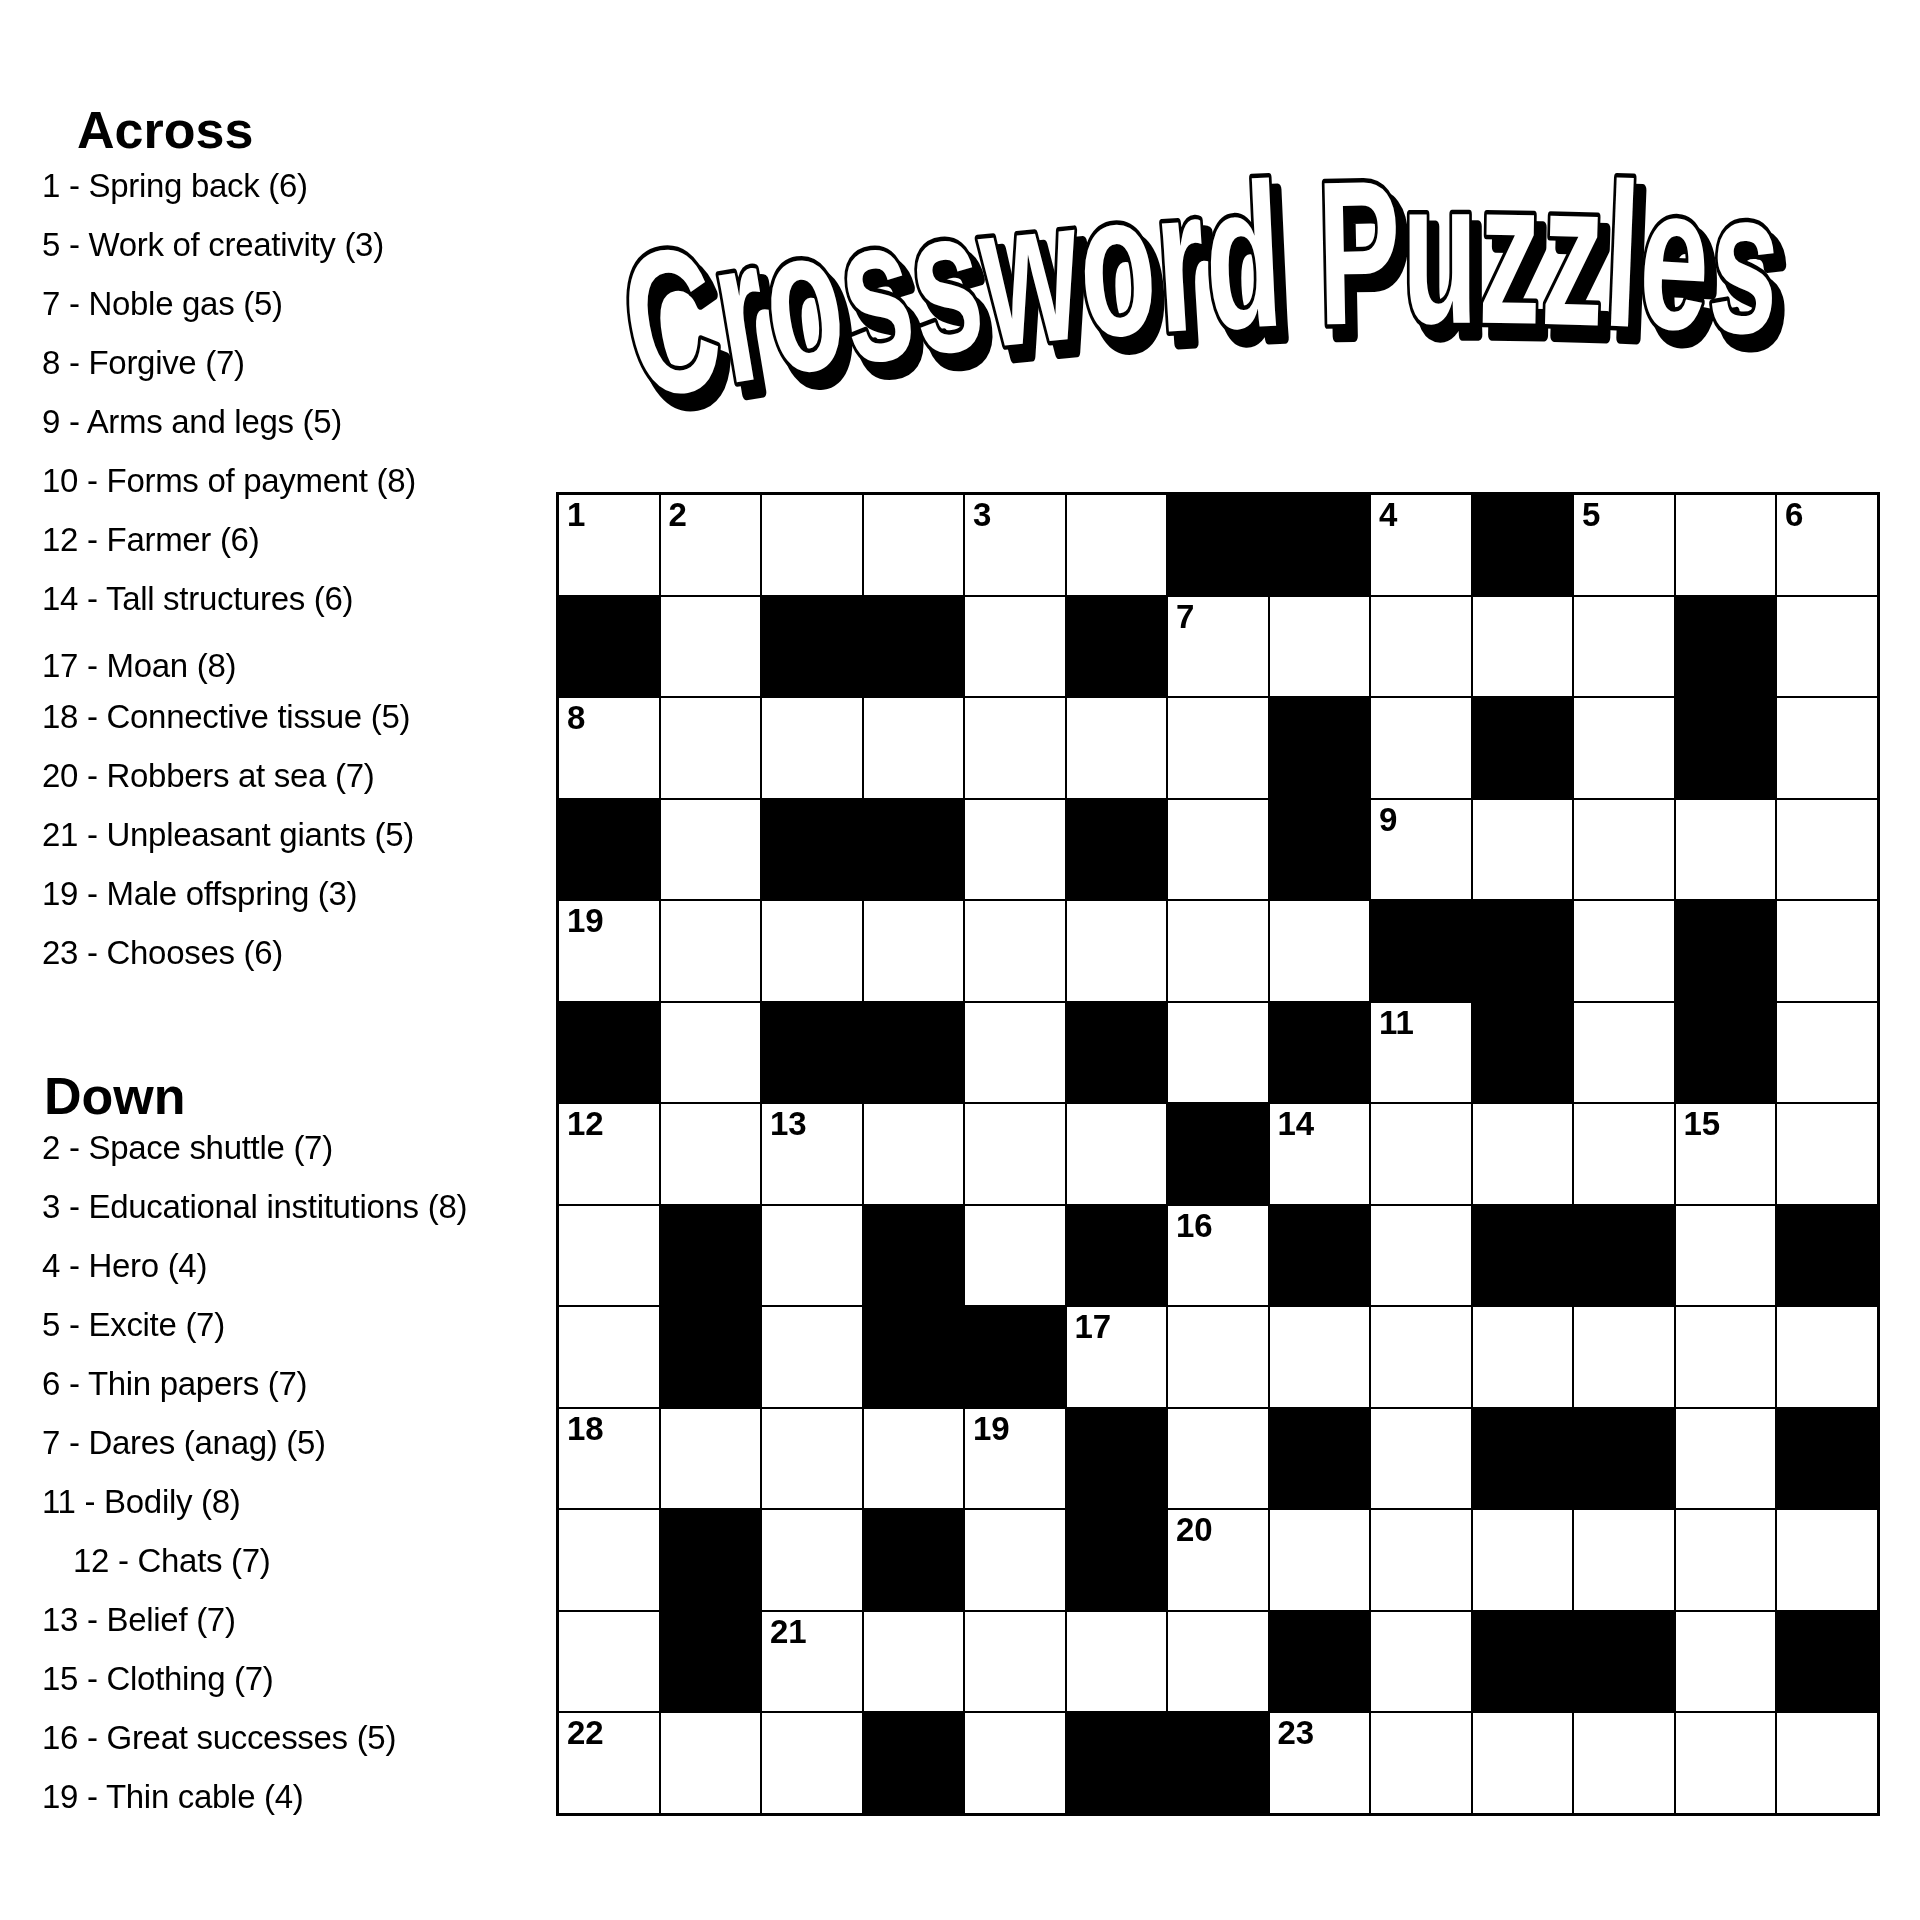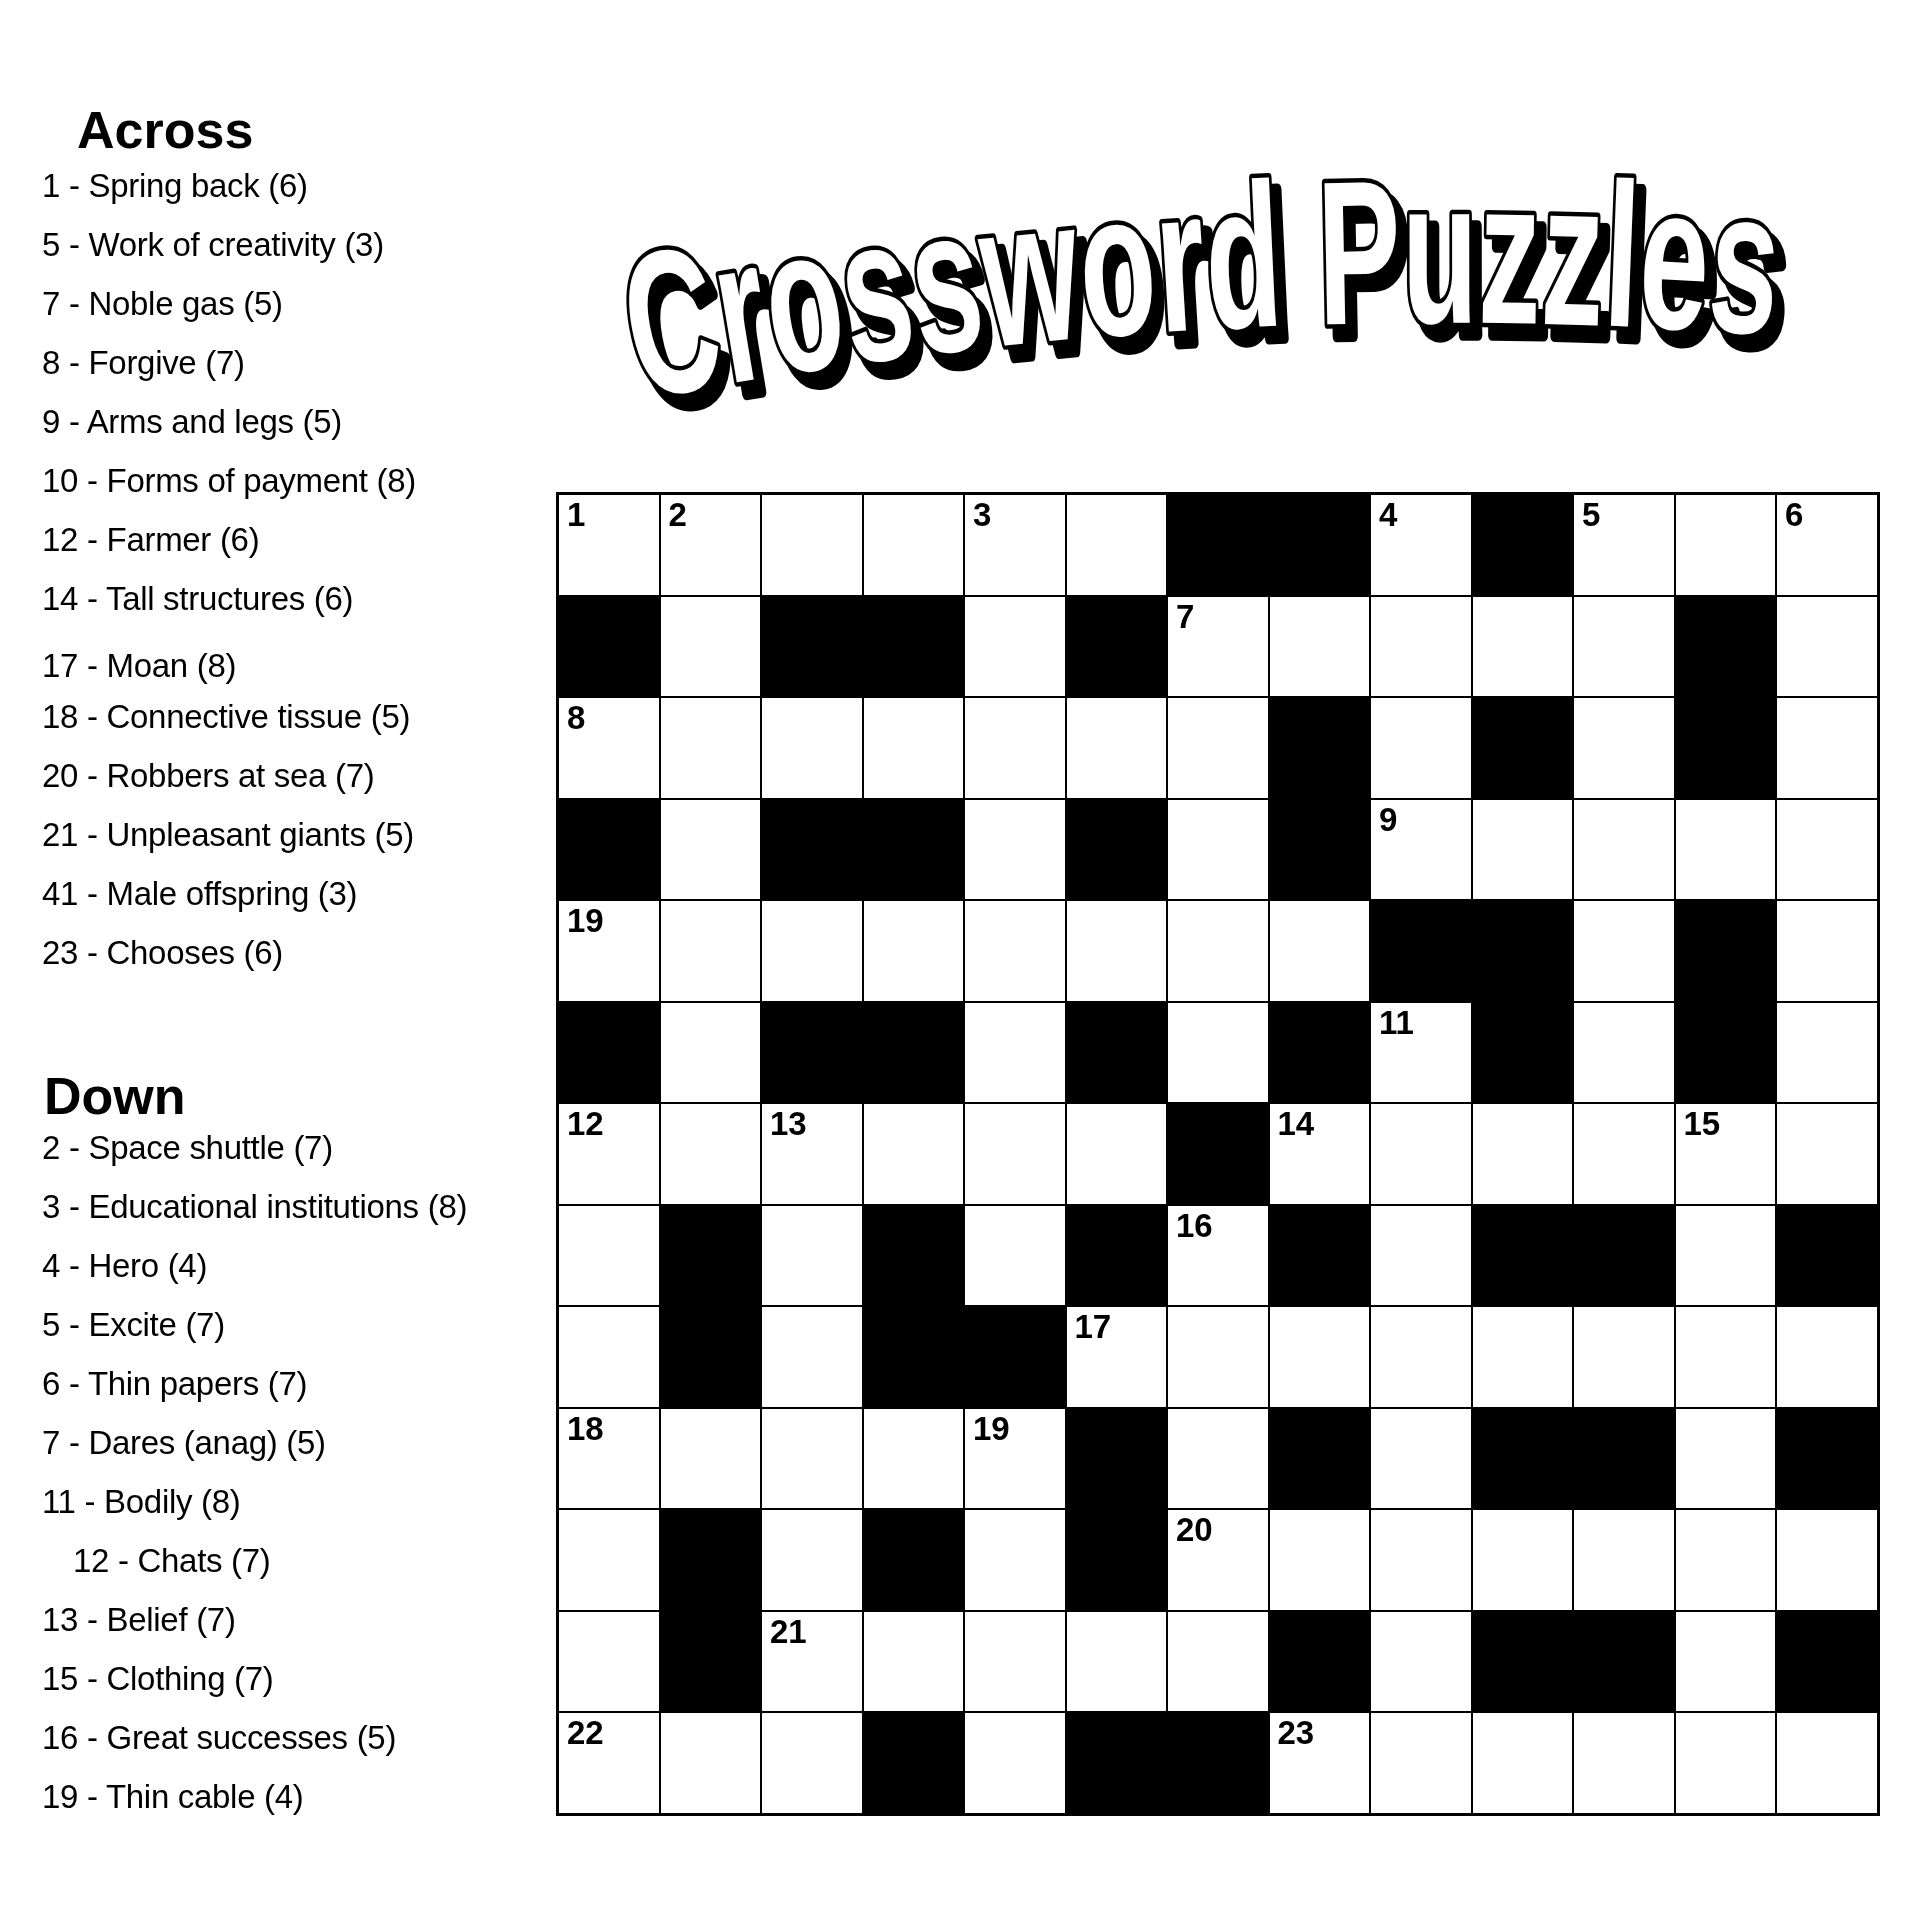--- a/index.html
+++ b/index.html
@@ -101,21 +101,21 @@
     <div class="clue" style="top: 284px;">7 - Noble gas (5)</div>
     <div class="clue" style="top: 343px;">8 - Forgive (7)</div>
     <div class="clue" style="top: 402px;">9 - Arms and legs (5)</div>
     <div class="clue" style="top: 461px;">10 - Forms of payment (8)</div>
     <div class="clue" style="top: 520px;">12 - Farmer (6)</div>
     <div class="clue" style="top: 579px;">14 - Tall structures (6)</div>
     <div class="clue" style="top: 638px; margin-top: 8px;">17 - Moan (8)</div>
     <div class="clue" style="top: 697px;">18 - Connective tissue (5)</div>
     <div class="clue" style="top: 756px;">20 - Robbers at sea (7)</div>
     <div class="clue" style="top: 815px;">21 - Unpleasant giants (5)</div>
-    <div class="clue" style="top: 874px;">41 - Male offspring (3)</div>
+    <div class="clue" style="top: 874px;">19 - Male offspring (3)</div>
     <div class="clue" style="top: 933px;">23 - Chooses (6)</div>
   </div>
 
 <div id="down-header" class="section-header">Down</div>
 
 <div id="down-clues">
     <div class="clue" style="top: 1128px;">2 - Space shuttle (7)</div>
     <div class="clue" style="top: 1187px;">3 - Educational institutions (8)</div>
     <div class="clue" style="top: 1246px;">4 - Hero (4)</div>
     <div class="clue" style="top: 1305px;">5 - Excite (7)</div>

